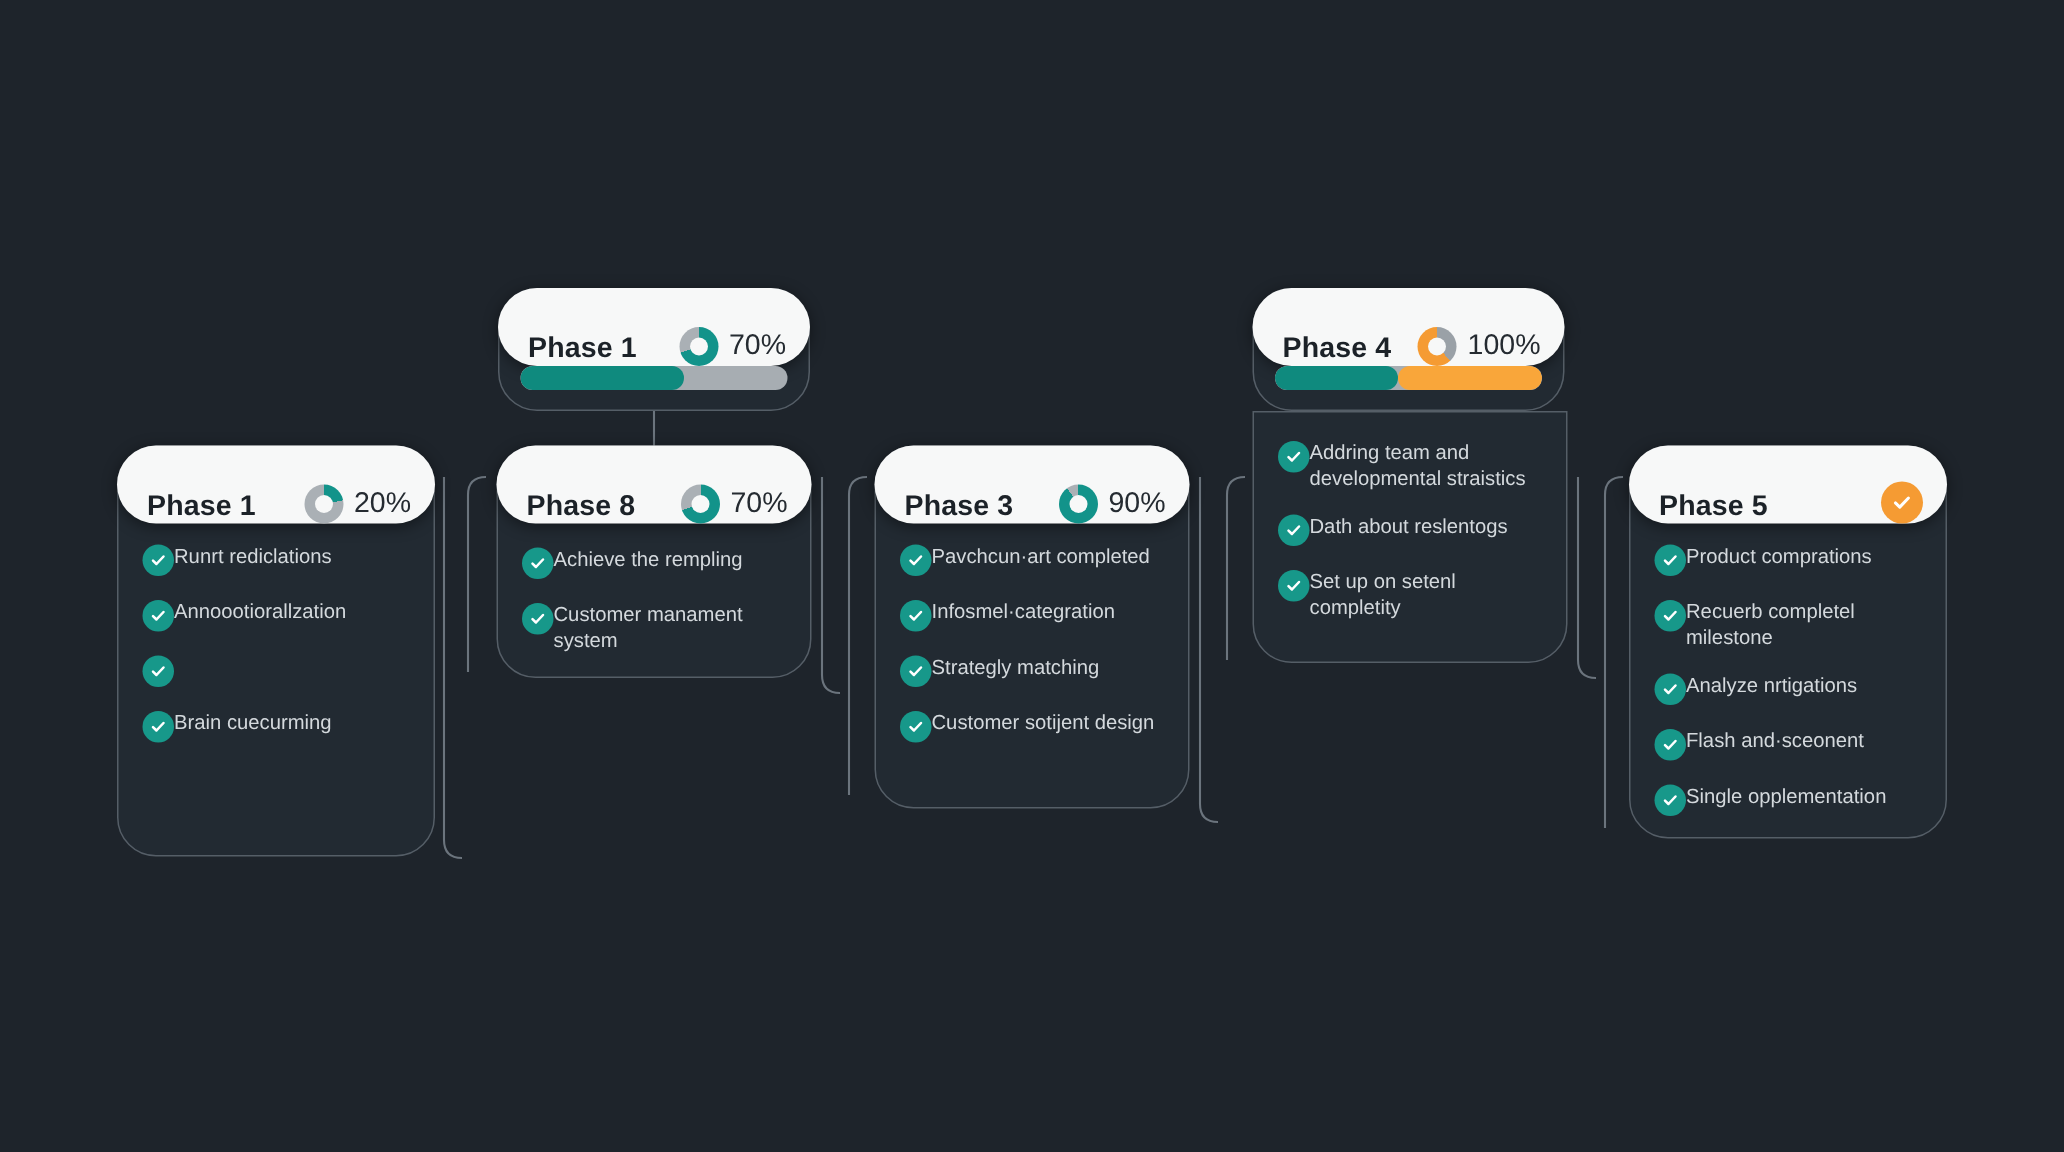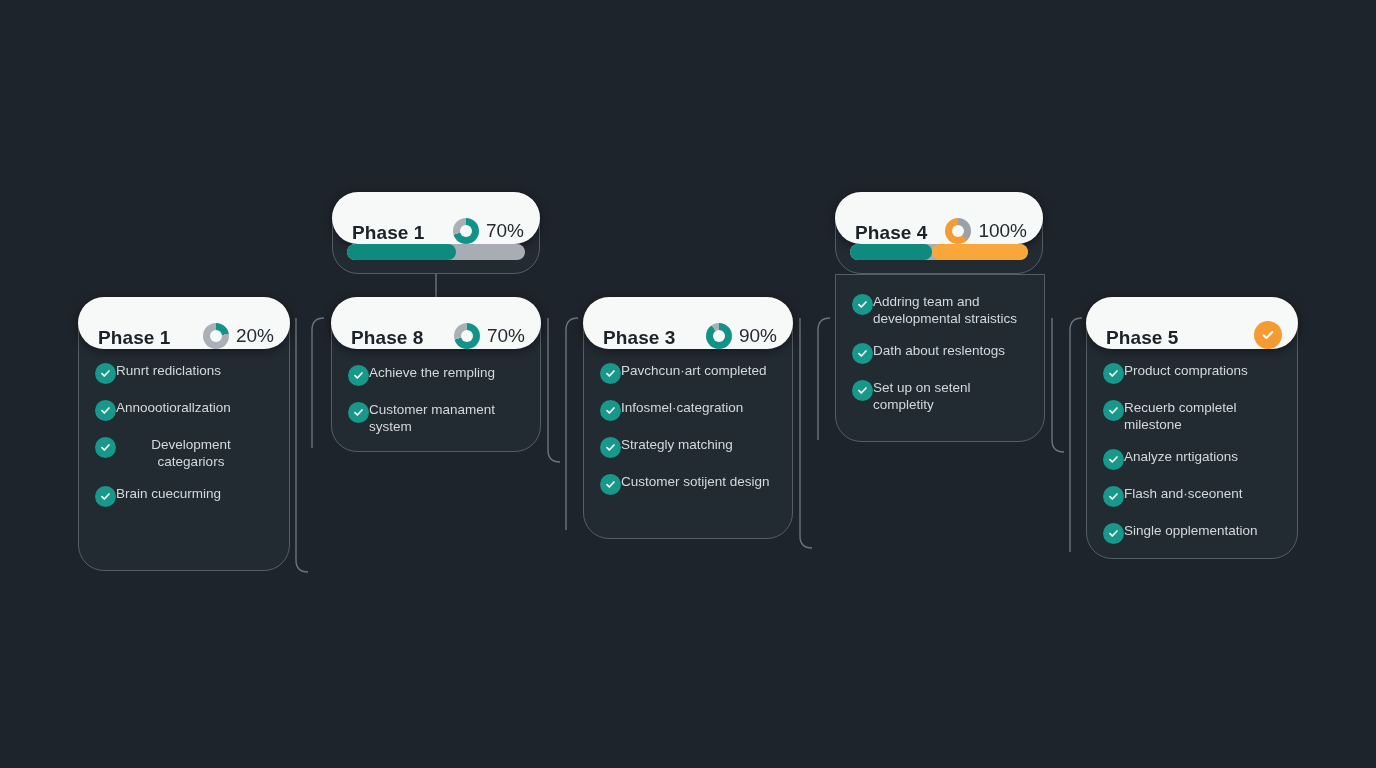--- a/index.html
+++ b/index.html
@@ -231,21 +231,20 @@
             </svg>
           </span>
         <span class="task-label">Annoootiorallzation</span>
       </div>
       <div class="task">
         <span class="tick">
             <svg width="13" height="13" viewBox="0 0 13 13">
               <path d="M3 6.7 L5.3 9 L10 4" fill="none" stroke="#fff" stroke-width="1.7" stroke-linecap="round" stroke-linejoin="round"></path>
             </svg>
           </span>
-        <span class="task-label">Development categariors</span>
       </div>
       <div class="task">
         <span class="tick">
             <svg width="13" height="13" viewBox="0 0 13 13">
               <path d="M3 6.7 L5.3 9 L10 4" fill="none" stroke="#fff" stroke-width="1.7" stroke-linecap="round" stroke-linejoin="round"></path>
             </svg>
           </span>
         <span class="task-label">Brain cueсurming</span>
       </div>
     </div>

